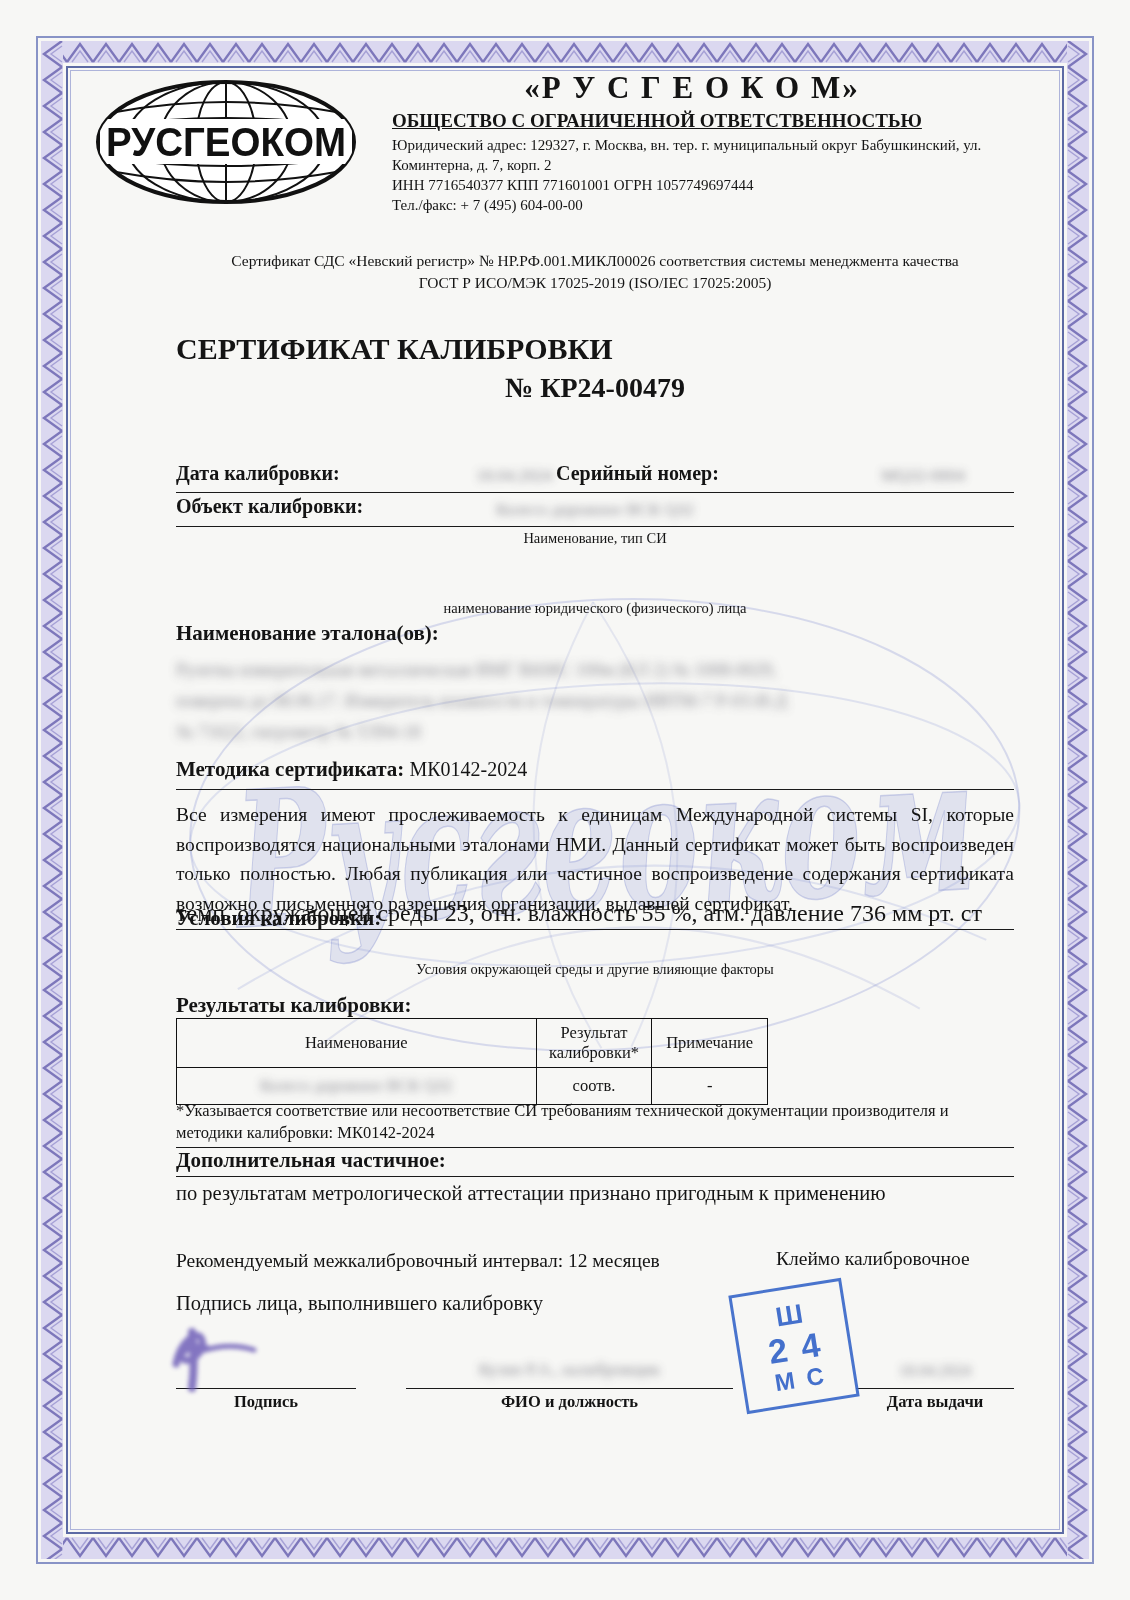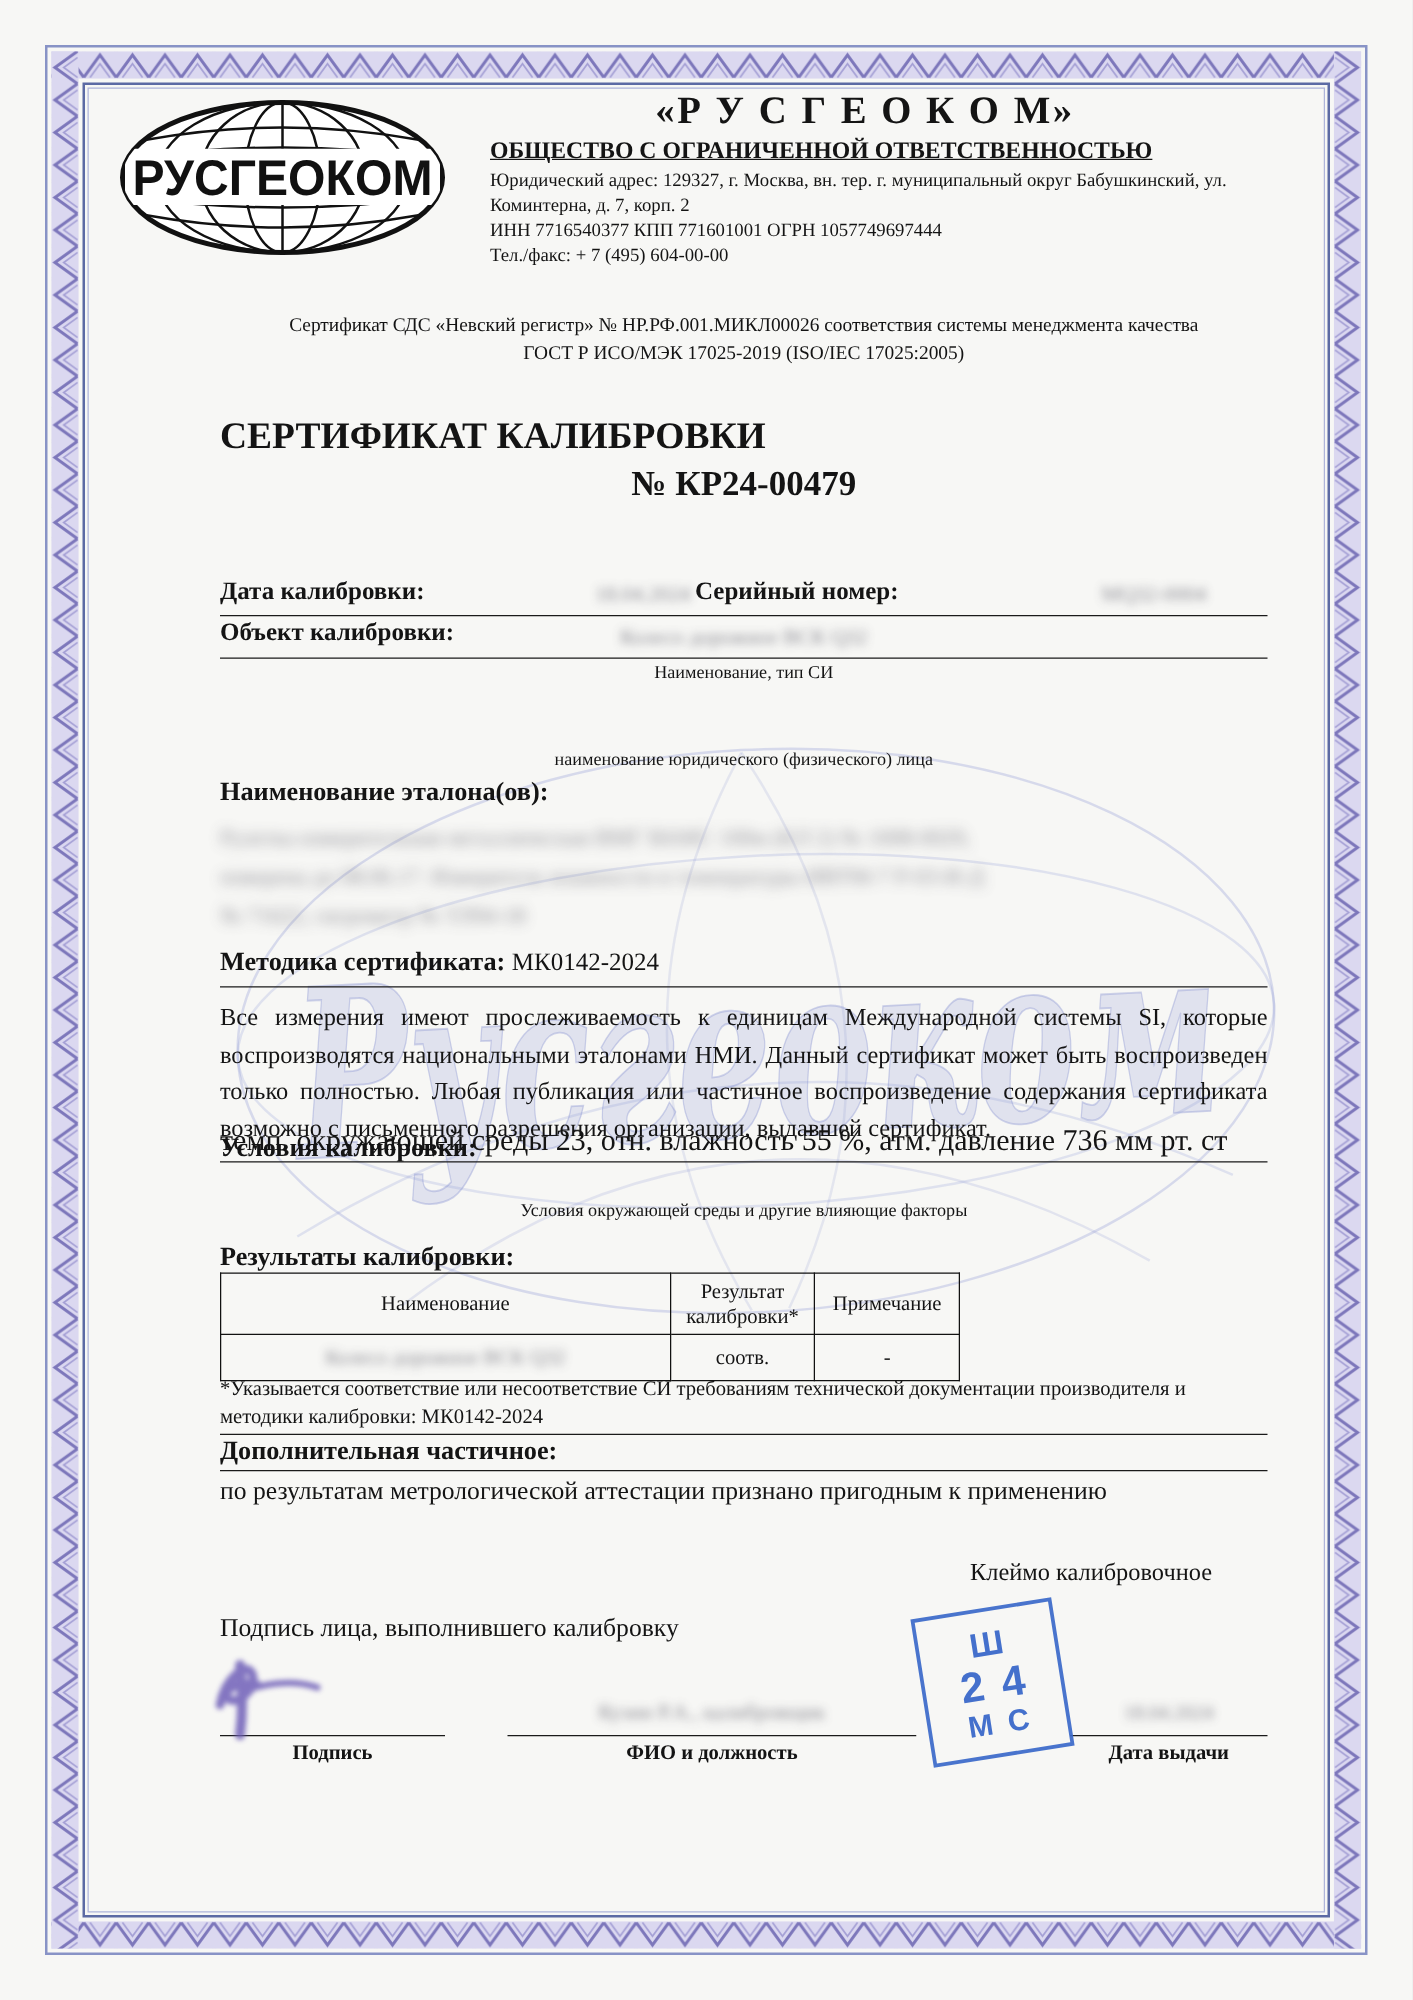--- a/index.html
+++ b/index.html
@@ -196,20 +196,21 @@
     </tbody>
       </table>
 
     <div class="abs rule" style="top:1100px;width:838px;font-size:16.5px;line-height:22px;padding-bottom:3px">*Указывается соответствие или несоответствие СИ требованиям технической документации производителя и методики калибровки: МК0142-2024</div>
 
     <div class="abs rule" style="top:1148px;width:838px;height:28px">
       <span class="lbl" style="font-size:21px">Дополнительная частичное:</span>
     </div>
     <div class="abs" style="top:1182px;font-size:20.5px">по результатам метрологической аттестации признано пригодным к применению</div>
 
+    <div class="abs" style="top:1250px;font-size:19.5px">Рекомендуемый межкалибровочный интервал: 12 месяцев</div>
     <div class="abs" style="top:1248px;left:600px;font-size:19.5px">Клеймо калибровочное</div>
     <div class="abs" style="top:1292px;font-size:20.5px">Подпись лица, выполнившего калибровку</div>
 
     <div class="abs redacted center" style="top:1360px;left:230px;width:327px;font-size:17px">Кузин Р.А., калибровщик</div>
     <div class="abs redacted center" style="top:1362px;left:680px;width:158px;font-size:16px">18.04.2024</div>
 
     <div class="abs rule" style="top:1368px;left:0;width:180px;height:20px"></div>
     <div class="abs rule" style="top:1368px;left:230px;width:327px;height:20px"></div>
     <div class="abs rule" style="top:1368px;left:680px;width:158px;height:20px"></div>
 

